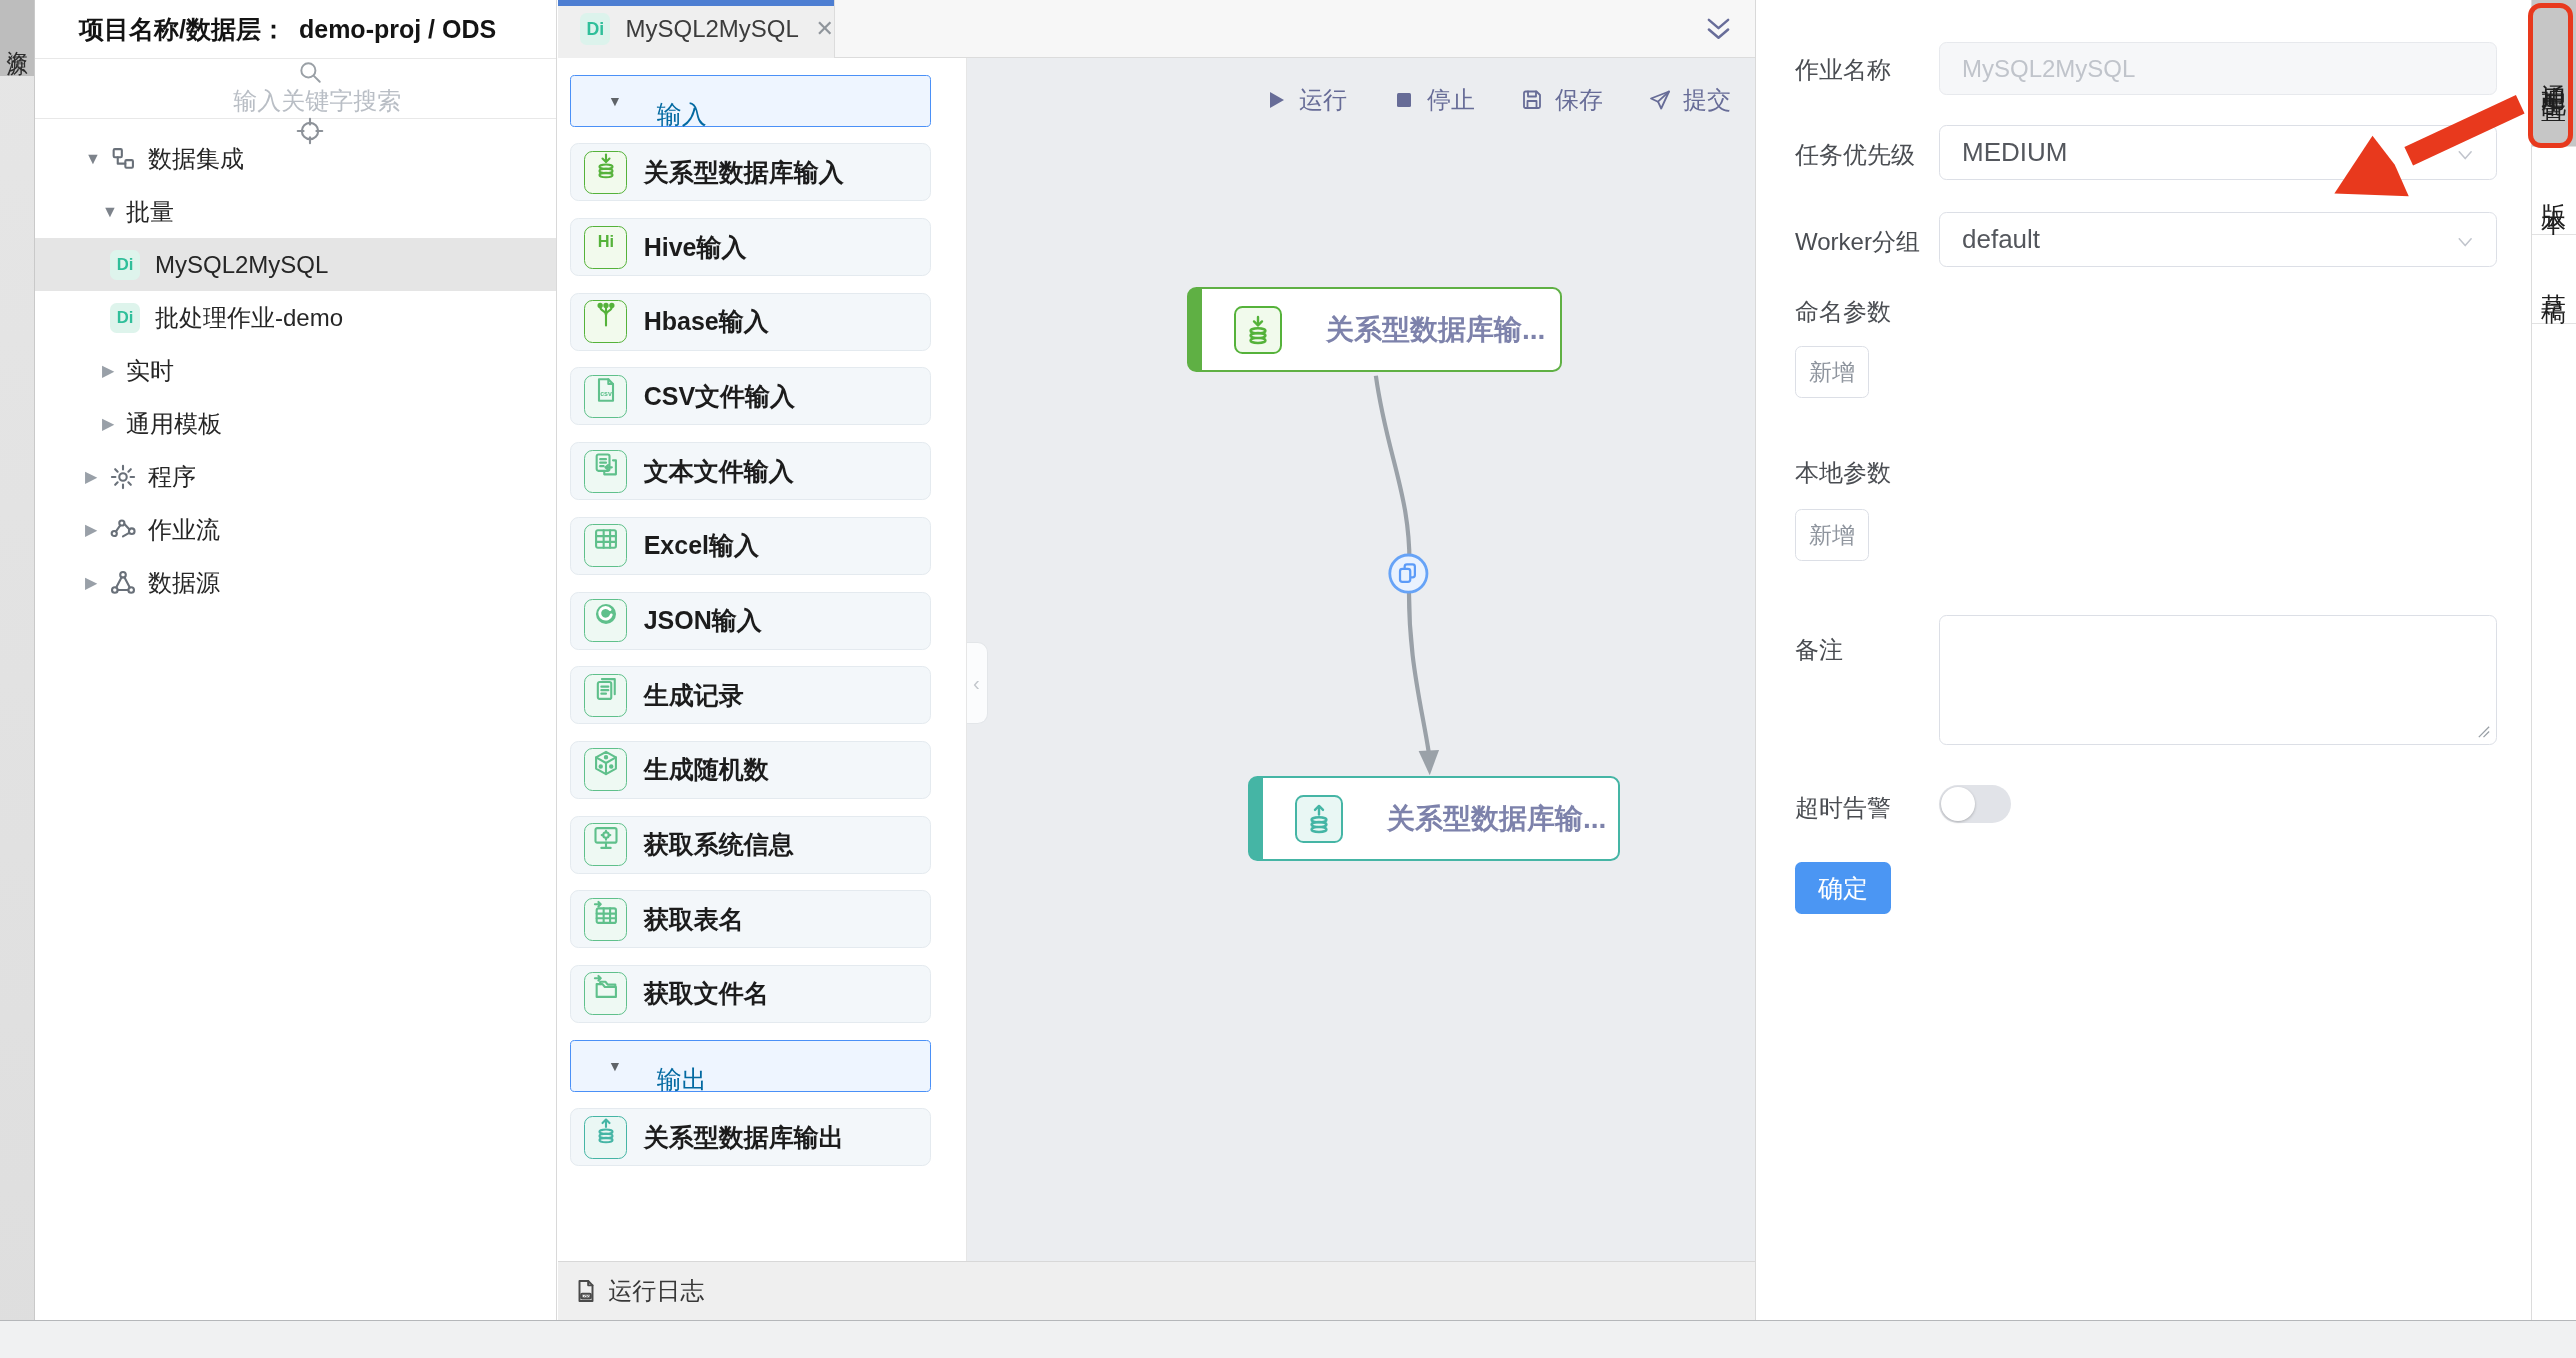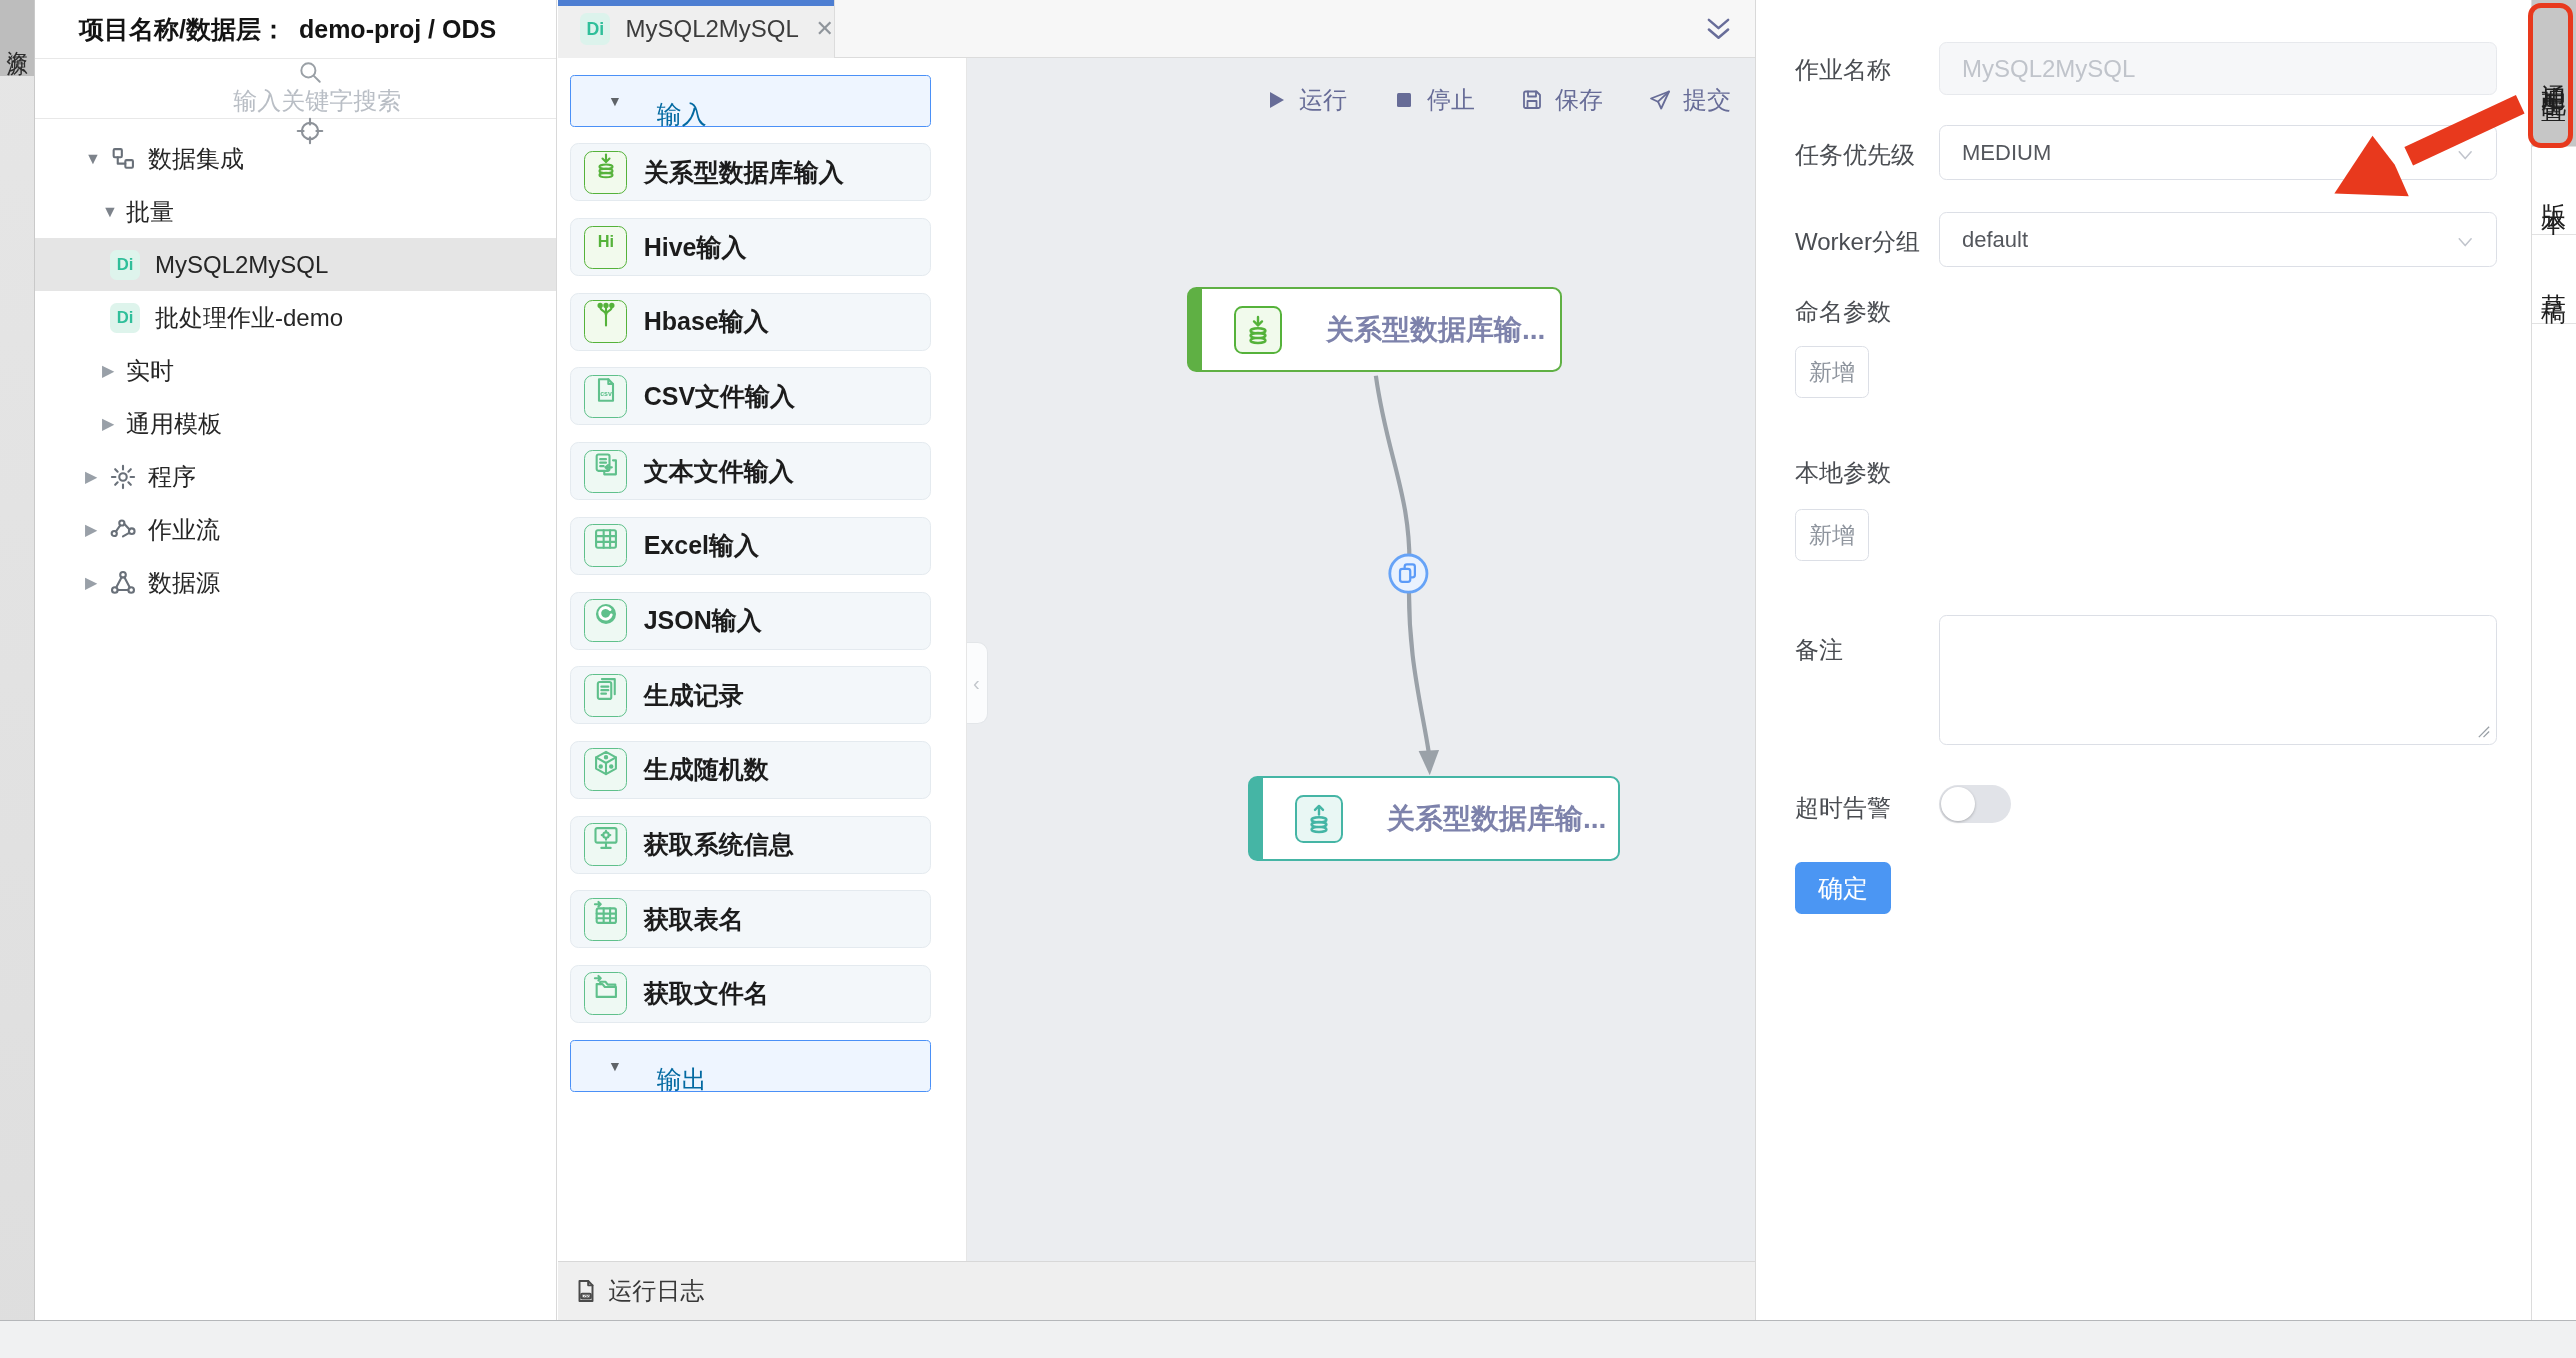--- a/index.html
+++ b/index.html
@@ -86,21 +86,21 @@
     display:flex;align-items:center;padding-left:15px;}
   .logbar .ic{width:26px;height:26px;color:#4a4a4a;}
   .logbar .lg-label{margin-left:9.3px;font-size:24px;font-weight:500;color:#383838;}
 
   
   .config{position:absolute;left:1755px;top:0;width:777px;height:1320px;background:#fff;border-left:0.9px solid #d9d9d9;box-sizing:border-box;z-index:3;}
   .cfg-label{position:absolute;left:39px;font-size:24px;color:#4a4d52;white-space:nowrap;}
   .ghost-input{position:absolute;left:183px;width:558px;height:53px;box-sizing:border-box;background:#f6f7f9;border:0.9px solid #e7e9ed;border-radius:7.4px;
     display:flex;align-items:center;padding-left:22px;font-size:24px;color:#c0c4cb;}
   .sel{position:absolute;left:183px;width:558px;height:55px;box-sizing:border-box;background:#fff;border:0.9px solid #dcdfe6;border-radius:7.4px;
-    display:flex;align-items:center;padding-left:22px;font-size:22px;color:#54575d;}
+    display:flex;align-items:center;padding-left:22px;font-size:26px;color:#54575d;}
   .sel .chev{position:absolute;right:20.4px;top:18.6px;width:20.4px;height:20.4px;color:#c0c4cc;}
   .btn-plain{position:absolute;left:39px;width:74px;height:52px;box-sizing:border-box;background:#fff;border:0.9px solid #dcdfe6;border-radius:6.5px;
     display:flex;align-items:center;justify-content:center;font-size:23px;color:#8f959e;}
   .cfg-textarea{position:absolute;left:183px;top:615px;width:558px;height:130px;box-sizing:border-box;border:0.9px solid #dcdfe6;border-radius:7.4px;background:#fff;}
   .resize-handle{position:absolute;right:4.6px;bottom:4.6px;width:15px;height:15px;color:#9aa0a6;}
   .switch{position:absolute;left:183px;top:785px;width:72px;height:38px;border-radius:19.5px;background:#e1e3e8;}
   .switch .knob{position:absolute;left:1.9px;top:1.9px;width:34px;height:34px;border-radius:50%;background:#fff;box-shadow:0 0.9px 2.8px rgba(0,0,0,.25);}
   .btn-primary{position:absolute;left:39px;top:862px;width:96px;height:52px;background:#4b96f3;border-radius:6.5px;border:none;
     display:flex;align-items:center;justify-content:center;font-size:25px;color:#fff;}
 
@@ -386,20 +386,34 @@
                 <path d="M7 9.5v-2h4.5l2 2.5H20v2"></path>
               </svg>
             </span>
           </span>
           <span class="p-label2">获取文件名</span>
         </div>
         <div class="p-header">
           <span class="arr">▼</span>
           <span class="p-label">输出</span>
         </div>
+        <div class="p-item tone-teal">
+          <span class="p-ic">
+            <span class="ic">
+              <svg viewBox="0 0 24 24" fill="none" stroke="currentColor" stroke-width="1.8" stroke-linecap="round" stroke-linejoin="round">
+                <path d="M12 8.6v-6"></path>
+                <path d="M9 5.2l3-3 3 3"></path>
+                <ellipse cx="12" cy="12.6" rx="5.6" ry="1.9"></ellipse>
+                <ellipse cx="12" cy="16.2" rx="5.6" ry="1.9"></ellipse>
+                <ellipse cx="12" cy="19.8" rx="5.6" ry="1.9"></ellipse>
+              </svg>
+            </span>
+          </span>
+          <span class="p-label2">关系型数据库输出</span>
+        </div>
       </div>
 
     <div class="canvas">
       <div class="cv-toolbar">
         <div class="tb-btn">
           <span class="tb-ic ic">
               <svg viewBox="0 0 24 24" fill="currentColor">
                 <path d="M6 4l14 8-14 8z"></path>
               </svg>
             </span>

